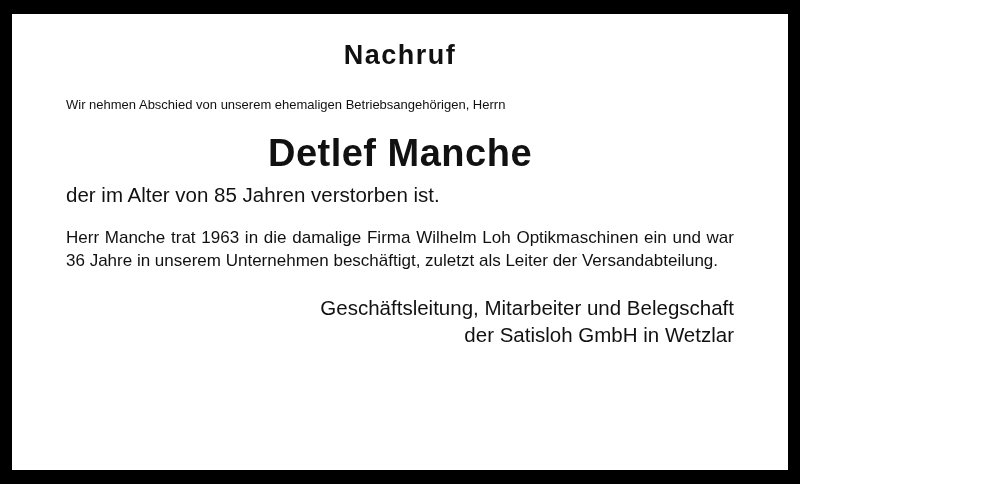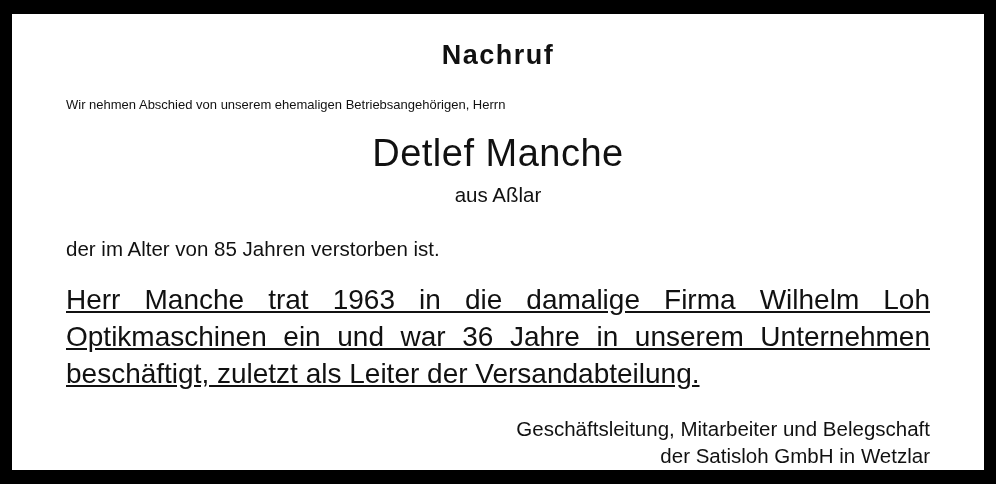--- a/index.html
+++ b/index.html
@@ -10,21 +10,21 @@
   body {
     width: 1000px;
     height: 484px;
     font-family: "Liberation Sans", sans-serif;
     color: #111111;
     overflow: hidden;
   }
   .obituary {
     position: relative;
     box-sizing: border-box;
-    width: 996px;
+    width: 800px;
     height: 484px;
     background: #ffffff;
     border-top: 14px solid #000000;
     border-bottom: 14px solid #000000;
     border-left: 12px solid #000000;
     border-right: 12px solid #000000;
     padding: 0;
   }
   .inner {
     box-sizing: border-box;
@@ -42,41 +42,40 @@
     margin-bottom: 26px;
   }
   .lead {
     text-align: left;
     font-size: 13px;
     margin-bottom: 20px;
   }
   .name {
     text-align: center;
     font-size: 38px;
-    font-weight: normal;
+    font-weight: bold;
     letter-spacing: 0.5px;
     margin-bottom: 8px;
   }
   .origin {
     text-align: center;
     font-size: 20.5px;
     margin-bottom: 30px;
   }
   .age-line {
     text-align: left;
     font-size: 20.5px;
     margin-bottom: 20px;
   }
   .para {
     text-align: justify;
     text-justify: inter-word;
-    font-size: 28px;
+    font-size: 17px;
     line-height: 1.33;
     margin-bottom: 17px;
-    text-decoration: underline;
   }
   .signature {
     text-align: right;
     font-size: 20.5px;
     line-height: 1.32;
     margin-top: 22px;
   }
   .signature div {
     display: block;
   }
@@ -86,21 +85,20 @@
 
 <div class="obituary">
   <div class="inner">
 
     <div class="heading">Nachruf</div>
 
     <div class="lead">Wir nehmen Abschied von unserem ehemaligen Betriebsangehörigen, Herrn</div>
 
     <div class="name">Detlef Manche</div>
 
-    <div class="origin">aus Aßlar</div>
 
     <div class="age-line">der im Alter von 85 Jahren verstorben ist.</div>
 
     <div class="para">Herr Manche trat 1963 in die damalige Firma Wilhelm Loh Optikmaschinen ein und war 36 Jahre in unserem Unternehmen beschäftigt, zuletzt als Leiter der Versandabteilung.</div>
 
 
     <div class="signature">
       <div>Geschäftsleitung, Mitarbeiter und Belegschaft</div>
       <div>der Satisloh GmbH in Wetzlar</div>
     </div>

